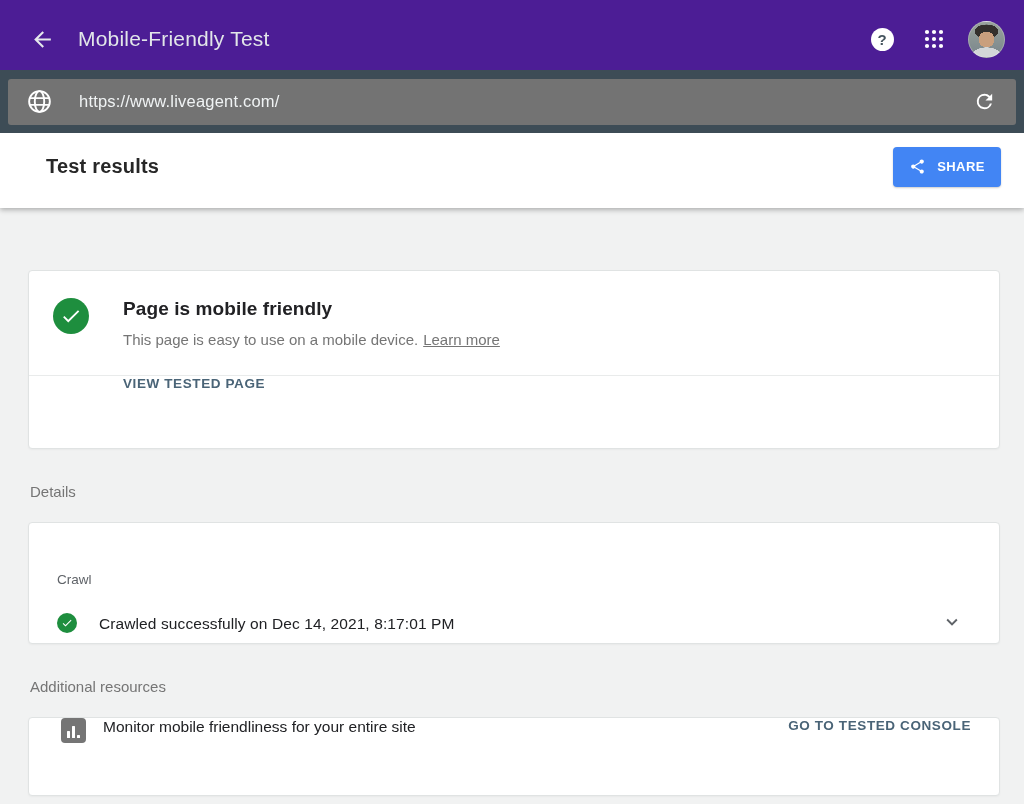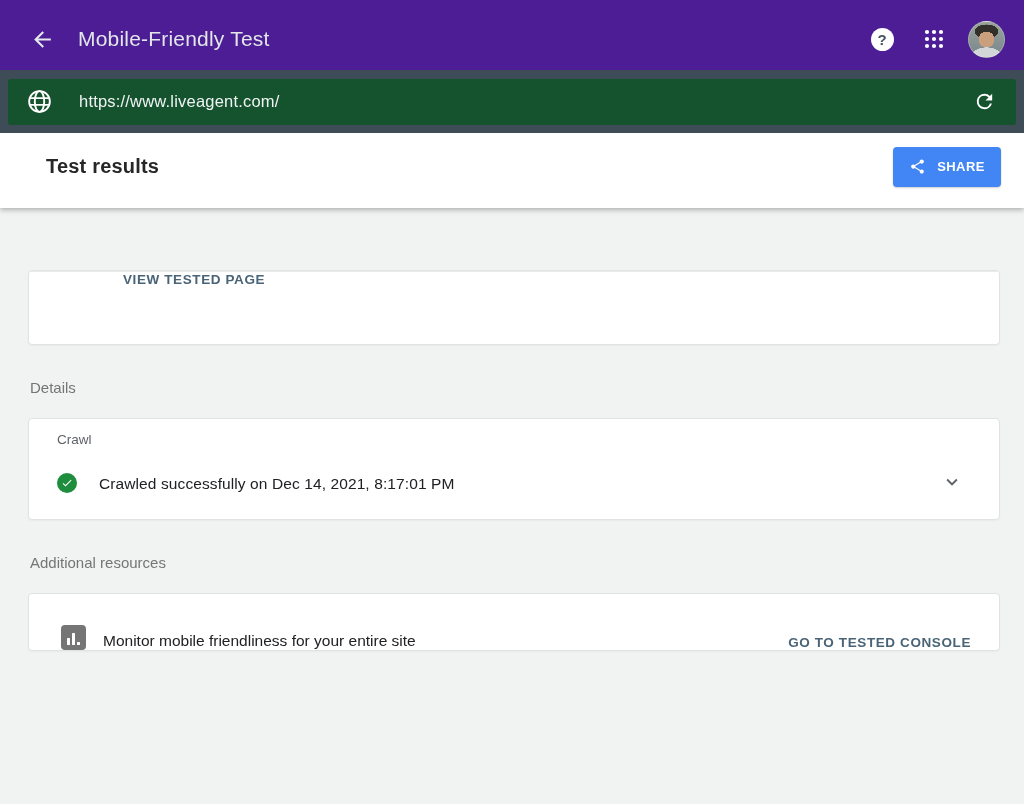--- a/index.html
+++ b/index.html
@@ -38,21 +38,21 @@
     border:1px solid rgba(255,255,255,.25);
   }
 
   
   .urlbar {
     height:63px; background:#3d4c56;
     display:flex; align-items:center; padding:0 8px;
     position:relative; z-index:4;
   }
   .url-field {
-    flex:1; height:46px; background:#14532d; border-radius:3px;
+    flex:1; height:46px; background:#737373; border-radius:3px;
     display:flex; align-items:center; padding:0 20px 0 18px;
   }
   .url-text { color:#f0f3f4; font-size:16.5px; margin-left:26px; letter-spacing:.2px; }
   .url-spacer { flex:1; }
 
   
   .results-bar {
     height:75px; background:#fff;
     display:flex; align-items:center; padding:0 23px 8px 46px;
     box-shadow:0 2px 5px rgba(0,0,0,.28);
@@ -89,27 +89,27 @@
   .result-footer {
     border-top:1px solid #e9ebeb; height:73px;
     display:flex; align-items:flex-start; padding-left:94px;
   }
   .text-btn {
     color:#4a6477; font-size:13.5px; font-weight:700; letter-spacing:.6px;
   }
 
   .section-label { color:#757575; font-size:15px; margin:34px 0 22px 2px; }
 
-  .details-card { padding:13px 36px 0 28px; height:102px; }
+  .details-card { padding:49px 36px 0 28px; height:122px; }
   .group-label { color:#5f6368; font-size:13.5px; }
   .crawl-row { display:flex; align-items:flex-end; margin-top:24px; }
   .crawl-text { font-size:15.5px; color:#202124; margin-left:22px; letter-spacing:.1px; }
   .crawl-row .chevron { margin-left:auto; }
 
-  .resources-card { height:58px; display:flex; align-items:flex-end; padding:0 28px 0 32px; }
+  .resources-card { height:79px; display:flex; align-items:flex-start; padding:0 28px 0 32px; }
   .chart-icon {
     width:25px; height:25px; background:#757575; border-radius:4px;
     display:flex; align-items:flex-end; justify-content:center; gap:2px;
     padding-bottom:5px; flex:none;
   }
   .chart-icon span { width:3px; background:#fff; border-radius:.5px; }
   .bar-a { height:7px; } .bar-b { height:12px; } .bar-c { height:3px; }
   .resource-text { font-size:15.5px; color:#202124; margin-left:17px; }
   .resources-card .text-btn { margin-left:auto; }
 </style>
@@ -172,20 +172,31 @@
     <svg width="17" height="17" viewBox="0 0 24 24">
       <path d="M18 16.08c-.76 0-1.44.3-1.96.77L8.91 12.7c.05-.23.09-.46.09-.7s-.04-.47-.09-.7l7.05-4.11c.54.5 1.25.81 2.04.81 1.66 0 3-1.34 3-3s-1.34-3-3-3-3 1.34-3 3c0 .24.04.47.09.7L8.04 9.81C7.5 9.31 6.79 9 6 9c-1.66 0-3 1.34-3 3s1.34 3 3 3c.79 0 1.5-.31 2.04-.81l7.12 4.16c-.05.21-.08.43-.08.65 0 1.61 1.31 2.92 2.92 2.92 1.61 0 2.92-1.31 2.92-2.92s-1.31-2.92-2.92-2.92z" fill="#fff"></path>
     </svg>
     <span>SHARE</span>
   </button>
 </div>
 
 <main class="content">
 
   <section class="card">
+    <div class="result-main">
+      <div class="check-circle lg">
+        <svg width="22" height="22" viewBox="0 0 24 24">
+          <path d="M9 16.2l-4.2-4.2L3.4 13.4 9 19 21 7l-1.4-1.4z" fill="#fff"></path>
+        </svg>
+      </div>
+      <div class="result-text">
+        <h3 class="result-title">Page is mobile friendly</h3>
+        <p class="result-desc"><span>This page is easy to use on a mobile device.</span><a class="learn-more">Learn more</a></p>
+      </div>
+    </div>
     <div class="result-footer">
       <button class="text-btn">VIEW TESTED PAGE</button>
     </div>
   </section>
 
   <div class="section-label">Details</div>
 
   <section class="card details-card">
     <div class="group-label">Crawl</div>
     <div class="crawl-row">

